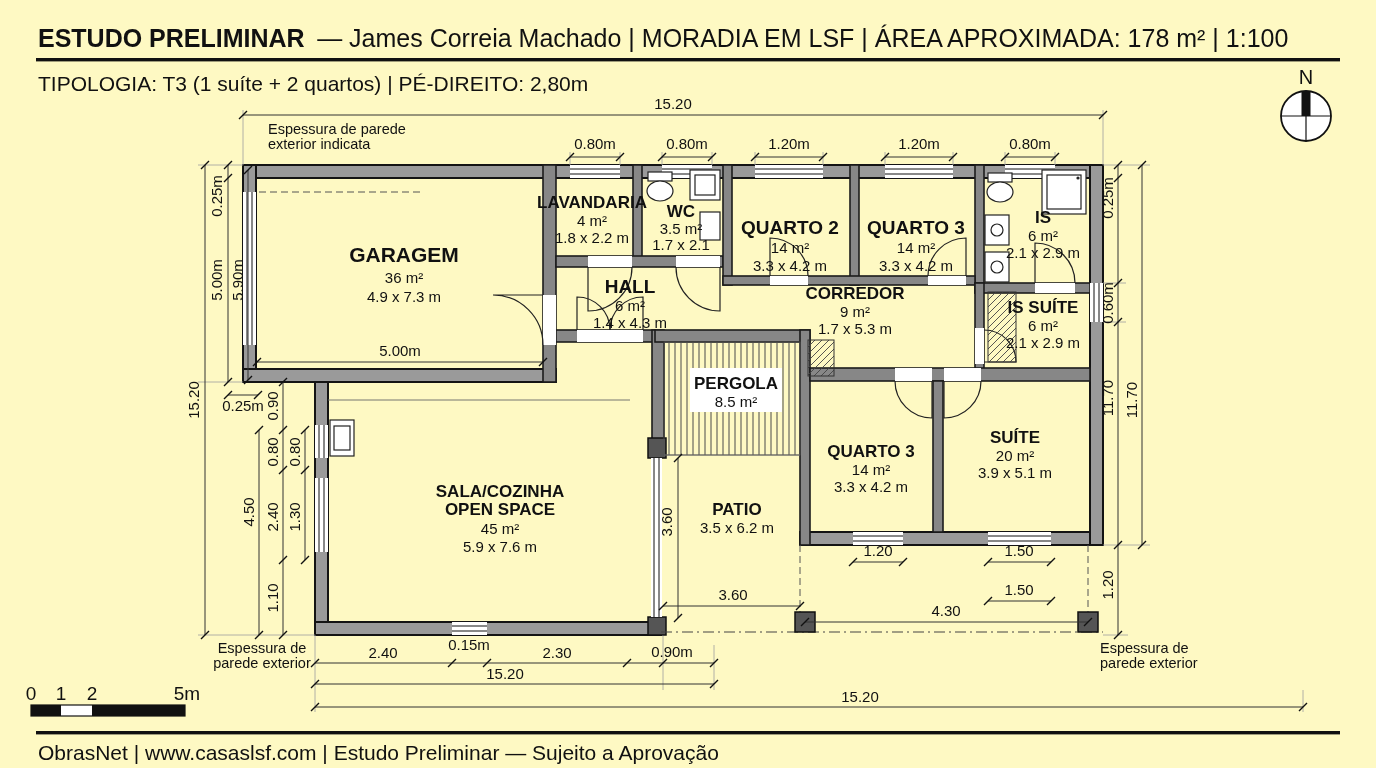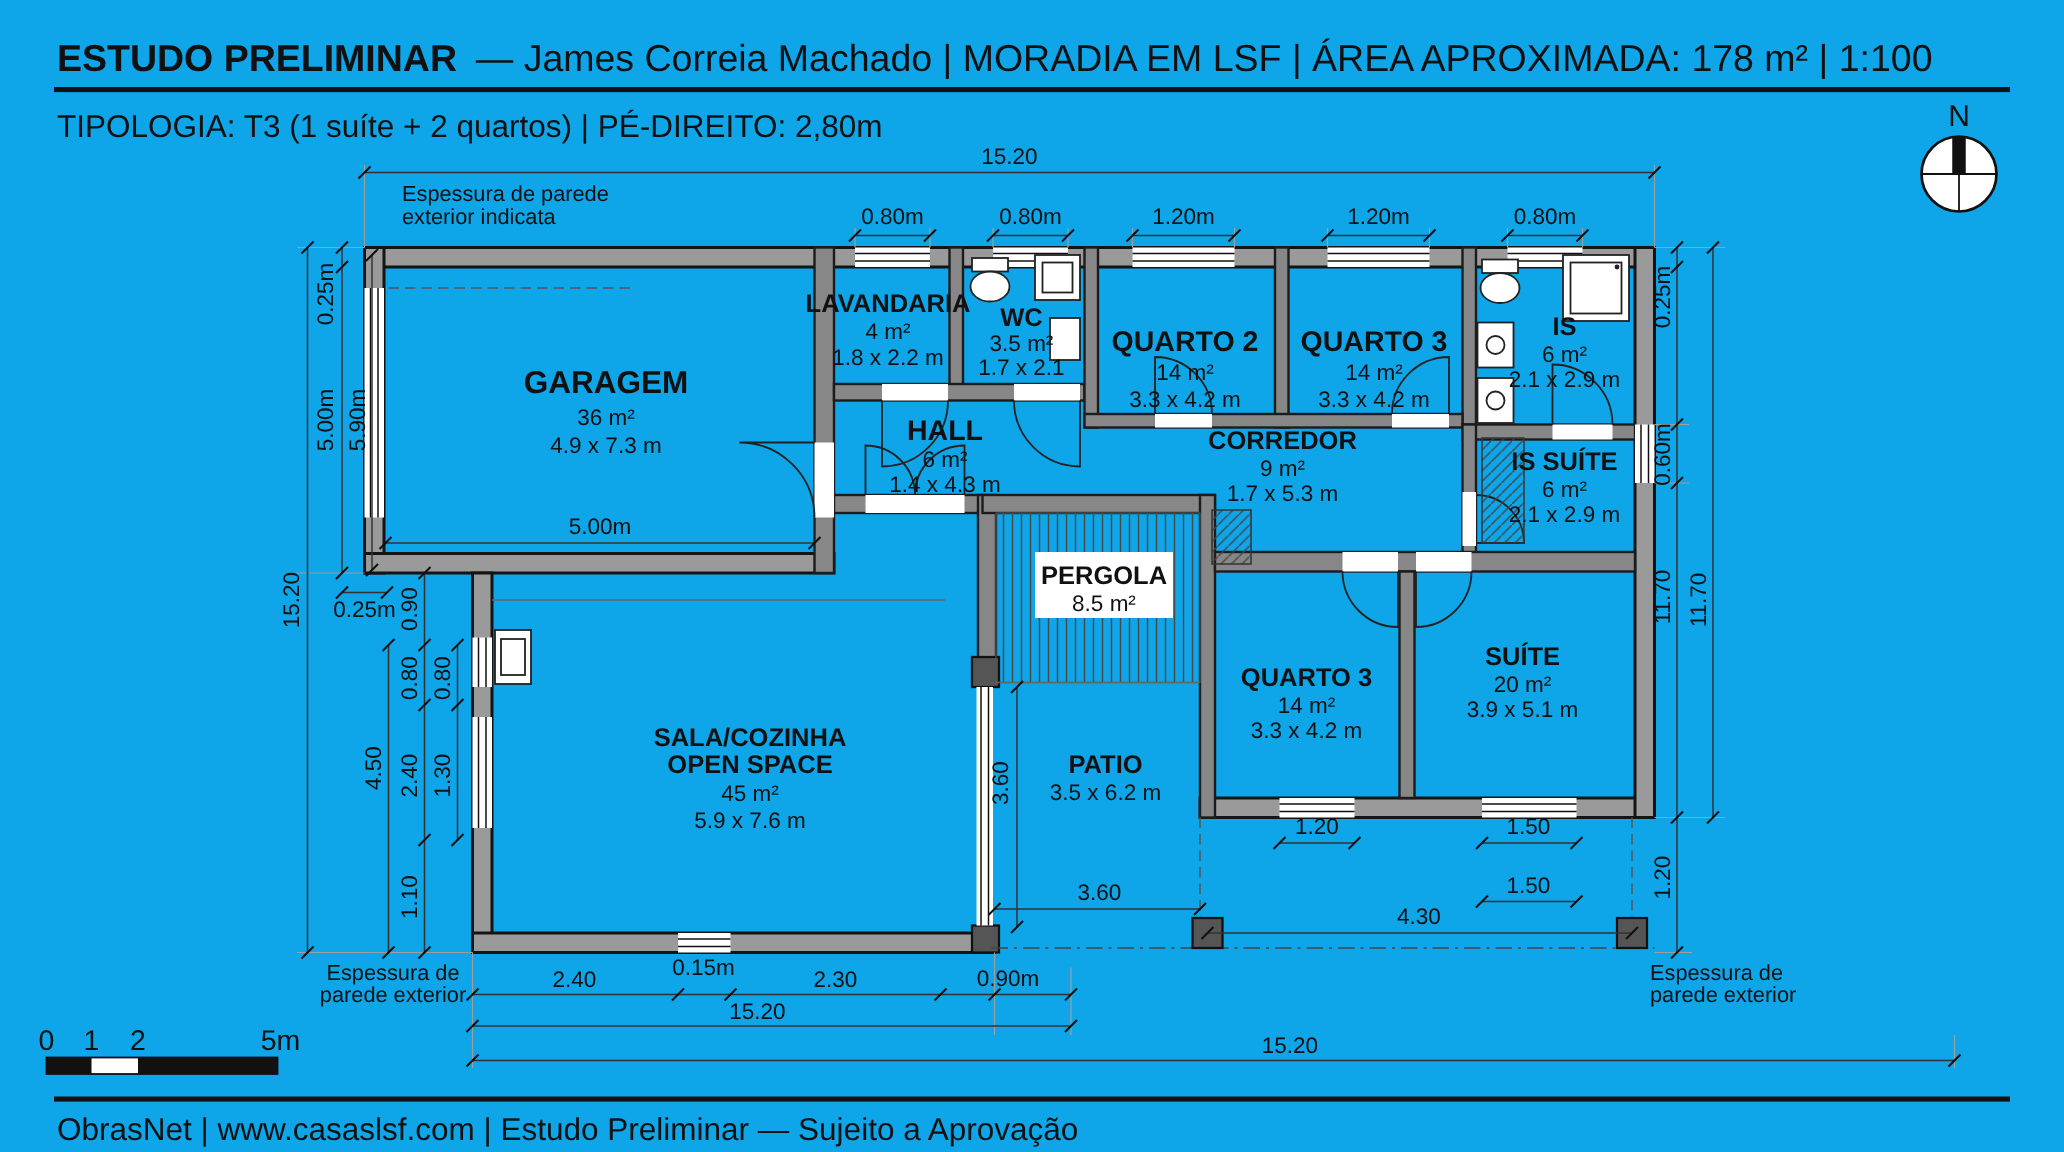--- a/index.html
+++ b/index.html
@@ -1,17 +1,17 @@
 <!DOCTYPE html>
 <html><head>
 <meta charset="utf-8">
 <style>
   html,body{margin:0;padding:0;background:#e8e8e8;}
   .sheet{
-    position:relative;width:1376px;height:768px;background:#0ea5e9;
+    position:relative;width:1376px;height:768px;background:#fef9c3;
     font-family:"Liberation Sans", sans-serif;overflow:hidden;
   }
   svg text{font-family:"Liberation Sans", sans-serif;fill:#111;}
   .title-bold{font-size:25px;font-weight:bold;}
   .title-rest{font-size:25px;font-weight:normal;}
   .subtitle{font-size:21px;}
   .footer-text{font-size:21px;}
   .rname{font-size:19px;font-weight:bold;text-anchor:middle;}
   .rname-lg{font-size:21px;font-weight:bold;text-anchor:middle;}
   .rname-sm{font-size:17px;font-weight:bold;text-anchor:middle;}

